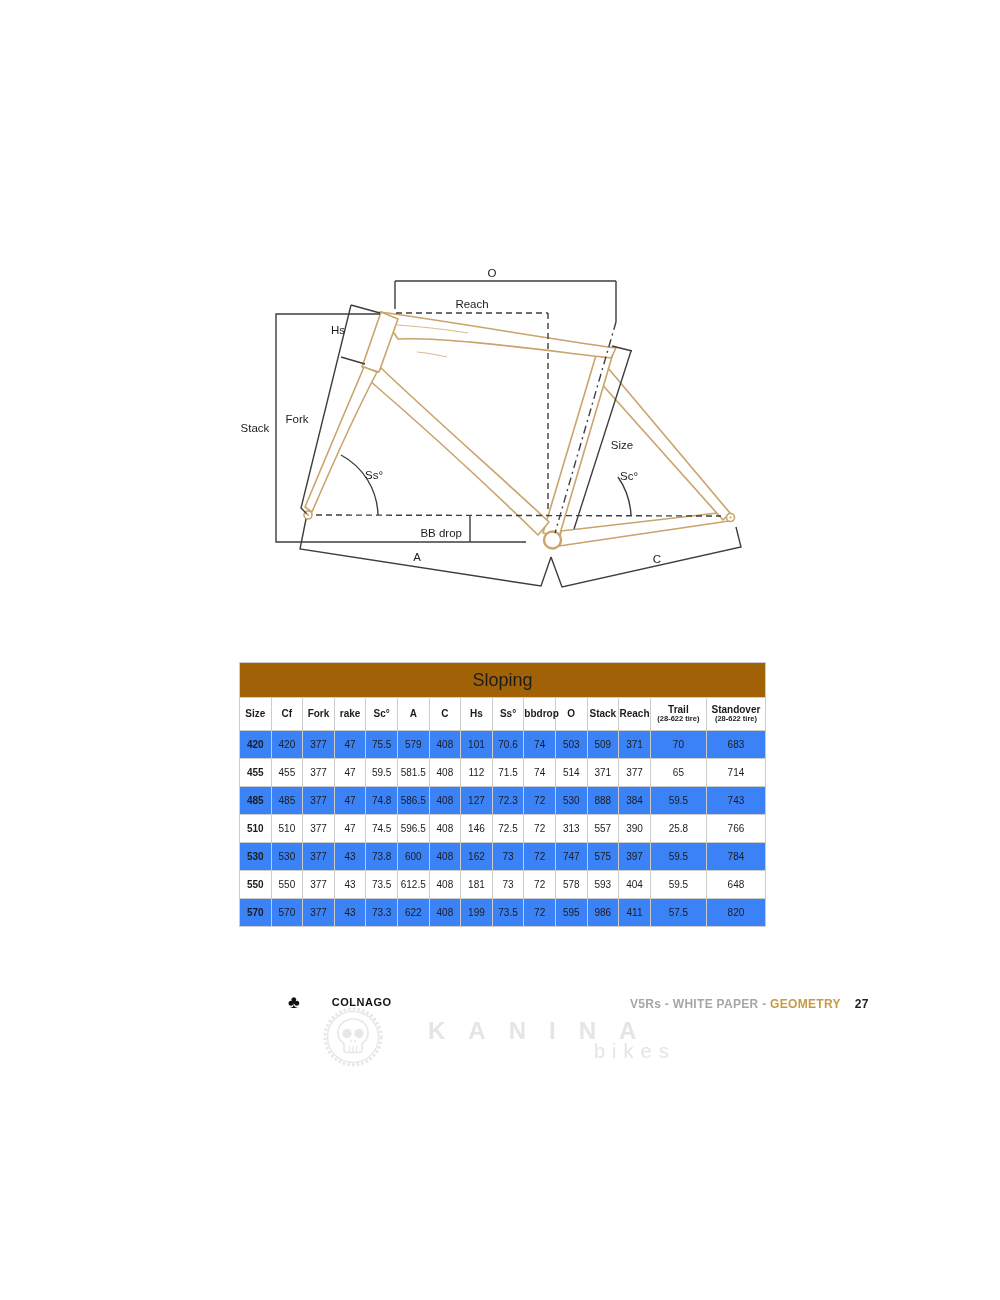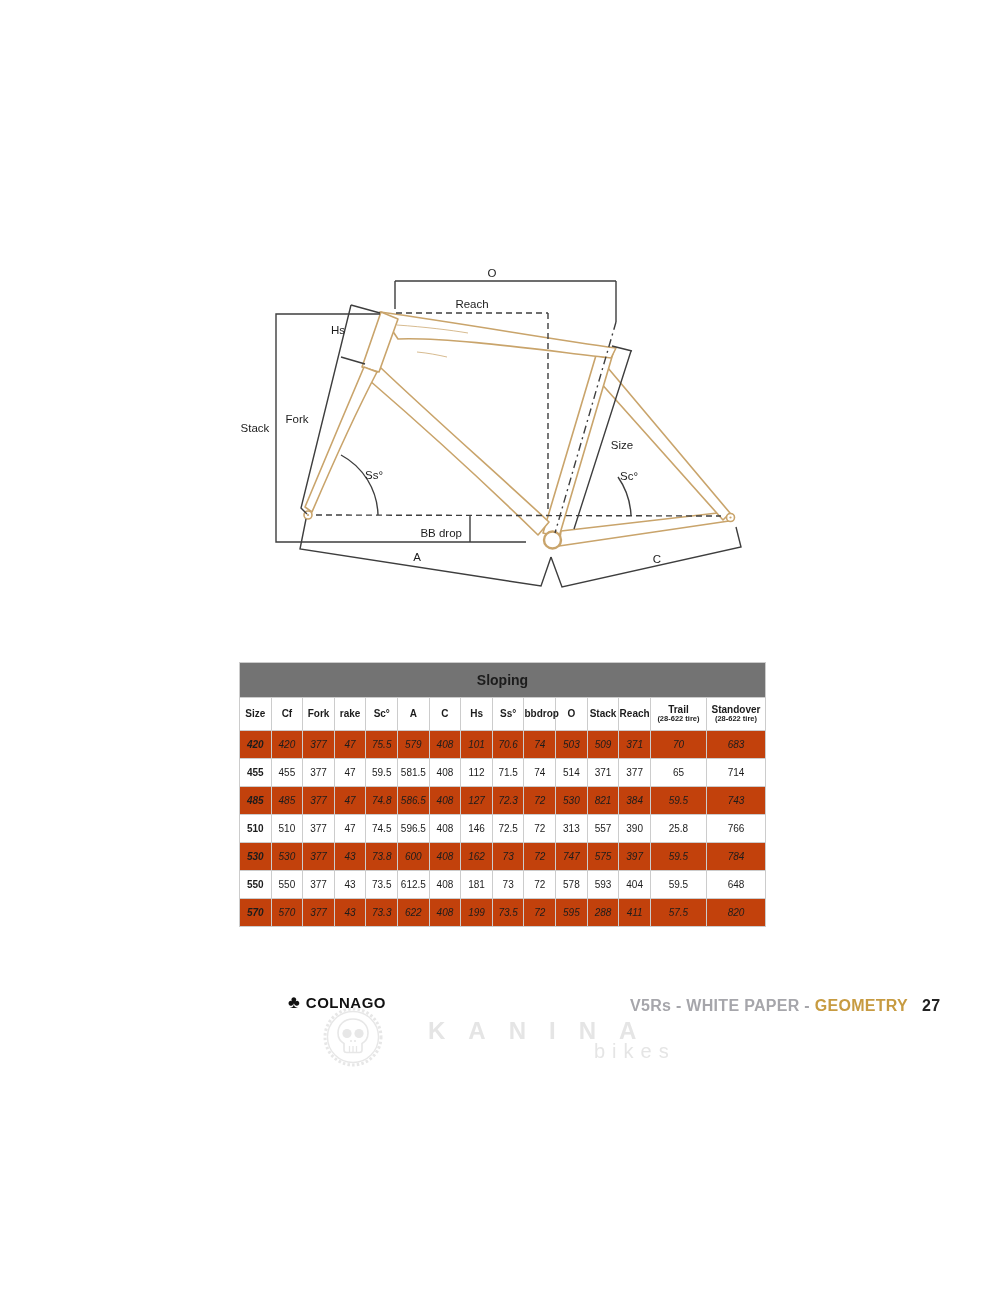--- a/index.html
+++ b/index.html
@@ -12,31 +12,31 @@
   .frame-tube{fill:#ffffff;stroke:#c9a46b;stroke-width:1.6;stroke-linejoin:round;}
   .frame-detail{fill:none;stroke:#c9a46b;stroke-width:1;opacity:.75;}
   .measure{fill:none;stroke:#3e3e3e;stroke-width:1.4;}
   .dash{stroke-dasharray:6 4;}
   .dashdot{stroke-dasharray:8 4 2 4;}
   .dlabel{font-family:"Liberation Sans",sans-serif;font-size:11.5px;fill:#1d1d1d;}
   
   .geo-table-wrap{position:absolute;left:239px;top:662px;z-index:1;}
   table.geo{border-collapse:collapse;table-layout:fixed;width:527px;font-size:10px;color:#1c1c1c;}
   table.geo td,table.geo th{border:1px solid #cccccc;text-align:center;vertical-align:middle;padding:0;}
-  .title-row td{height:34px;font-size:14px;font-weight:bold;background:#737373;}
+  .title-row td{height:34px;font-size:18px;font-weight:normal;background:#a16207;}
   .head-row th{height:32px;font-weight:bold;line-height:1.15;background:#fff;}
   .head-row .note{font-size:7.5px;font-weight:bold;display:block;}
   tr.data-row td{height:27px;font-weight:normal;}
   tr.data-row td:first-child{font-weight:bold;}
-  tr.data-row.alt td{background:#c2410c;font-style:italic;}
+  tr.data-row.alt td{background:#3b82f6;}
   
   .footer-left{position:absolute;left:288px;top:993px;display:flex;align-items:center;gap:6px;z-index:3;}
   .clover{font-size:18px;color:#111;line-height:1;}
-  .brand{font-size:15px;font-weight:bold;letter-spacing:.5px;color:#111;}
-  .footer-right{position:absolute;left:630px;top:997px;width:170px;font-size:16px;
+  .brand{font-size:11px;font-weight:bold;letter-spacing:.5px;color:#111;margin-left:26px;}
+  .footer-right{position:absolute;left:630px;top:997px;width:170px;font-size:12px;
     letter-spacing:.3px;white-space:nowrap;z-index:3;}
   .doc-ref{color:#a6a6ab;font-weight:bold;}
   .doc-section{color:#c79b41;font-weight:bold;}
   .page-num{color:#222;font-weight:bold;margin-left:14px;}
   
   .wm{position:absolute;z-index:0;color:#e6e6e6;}
   .wm-skull{left:322px;top:1006px;width:62px;height:62px;}
   .wm-name{left:396px;top:1017px;font-size:24px;font-weight:bold;letter-spacing:23px;color:#e5e5e5;margin-left:32px;}
   .wm-sub{left:594px;top:1040px;font-size:20px;letter-spacing:7px;color:#e5e5e5;}
 </style>
@@ -175,21 +175,21 @@
           <td>485</td>
           <td>377</td>
           <td>47</td>
           <td>74.8</td>
           <td>586.5</td>
           <td>408</td>
           <td>127</td>
           <td>72.3</td>
           <td>72</td>
           <td>530</td>
-          <td>821</td>
+          <td>888</td>
           <td>384</td>
           <td>59.5</td>
           <td>743</td>
         </tr>
         <tr class="data-row">
           <td>510</td>
           <td>510</td>
           <td>377</td>
           <td>47</td>
           <td>74.5</td>
@@ -243,21 +243,21 @@
           <td>570</td>
           <td>377</td>
           <td>43</td>
           <td>73.3</td>
           <td>622</td>
           <td>408</td>
           <td>199</td>
           <td>73.5</td>
           <td>72</td>
           <td>595</td>
-          <td>288</td>
+          <td>986</td>
           <td>411</td>
           <td>57.5</td>
           <td>820</td>
         </tr>
       </tbody>
   </table>
 </div>
 
 <svg class="wm wm-skull" viewBox="0 0 62 62" xmlns="http://www.w3.org/2000/svg">
   <g stroke="#e7e7e7" fill="none" stroke-width="1.6">

